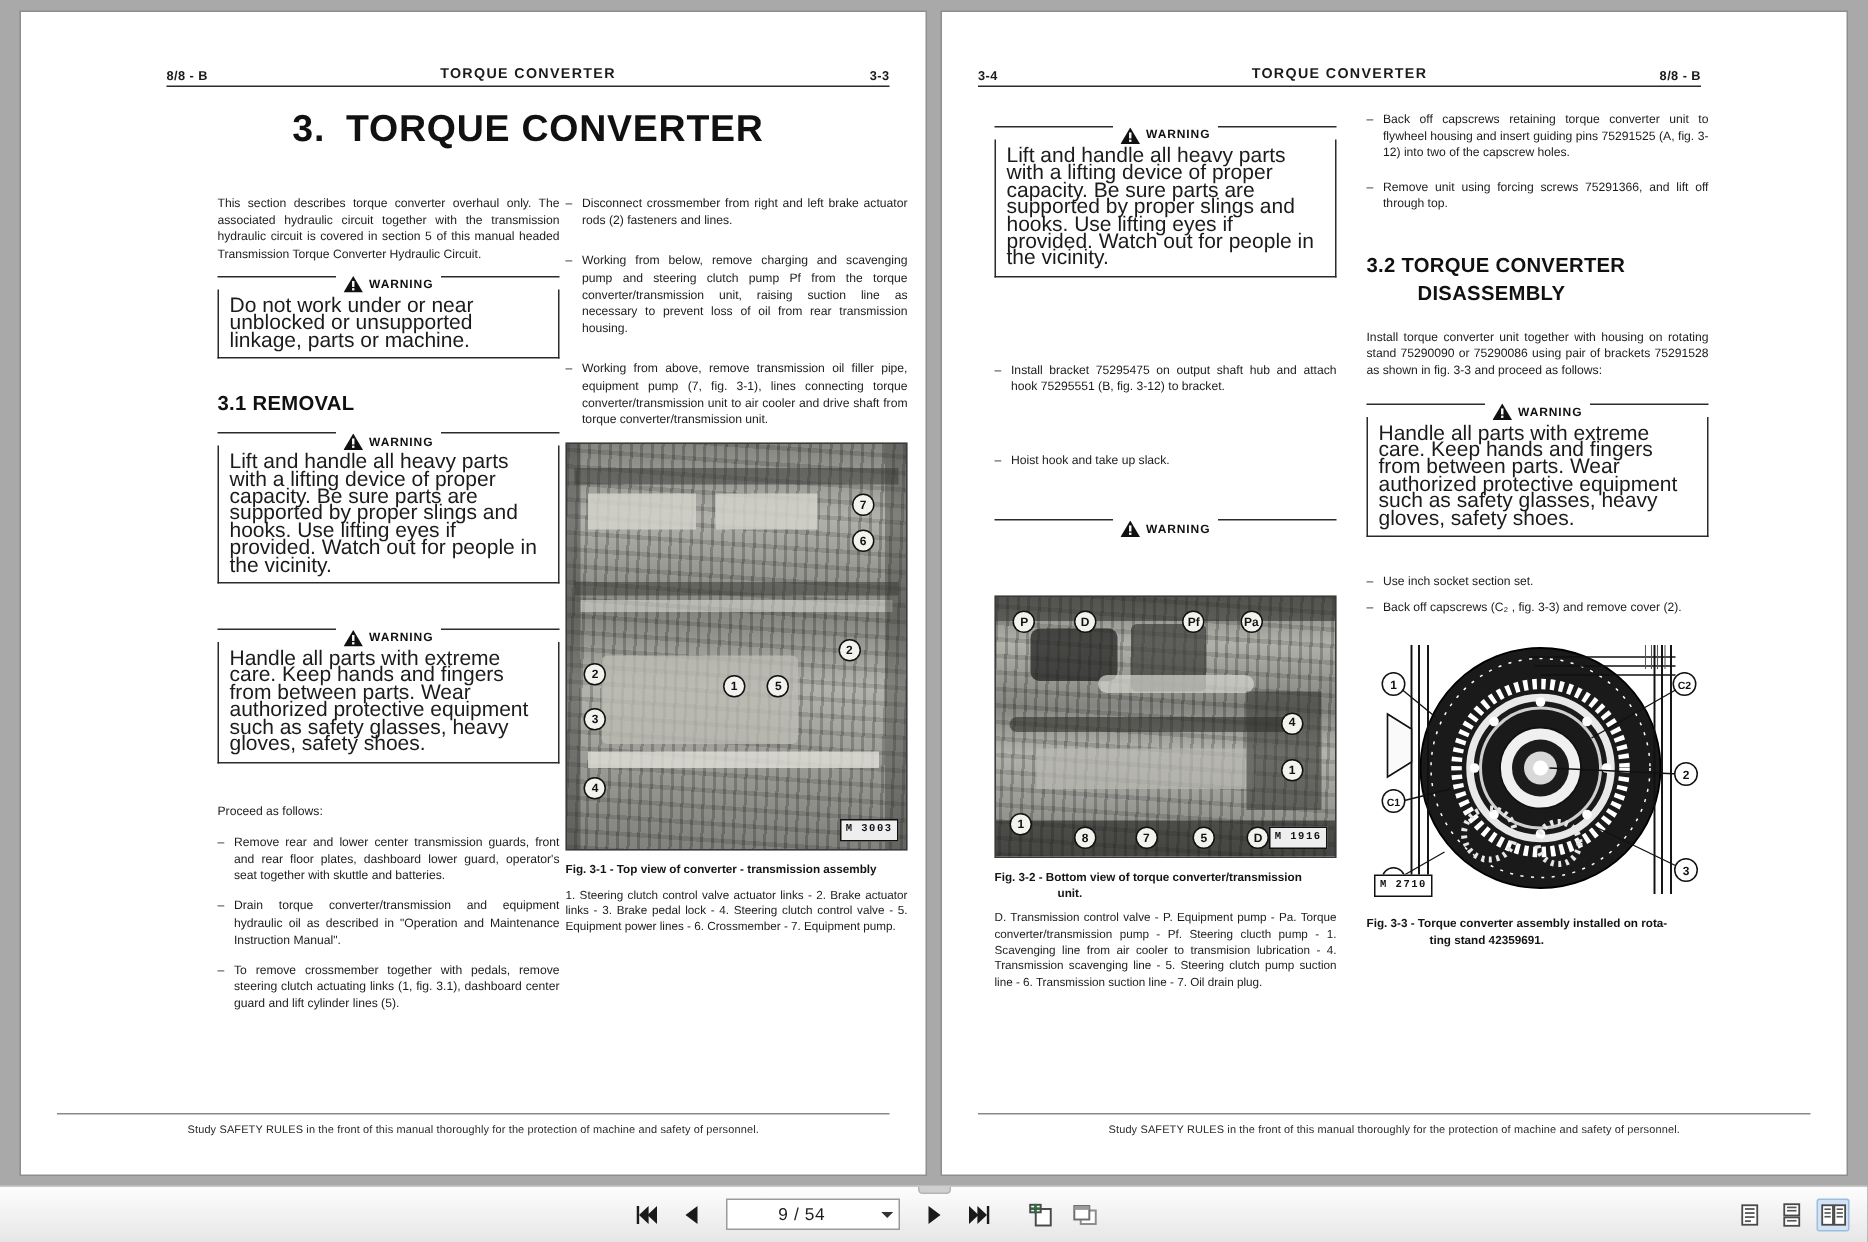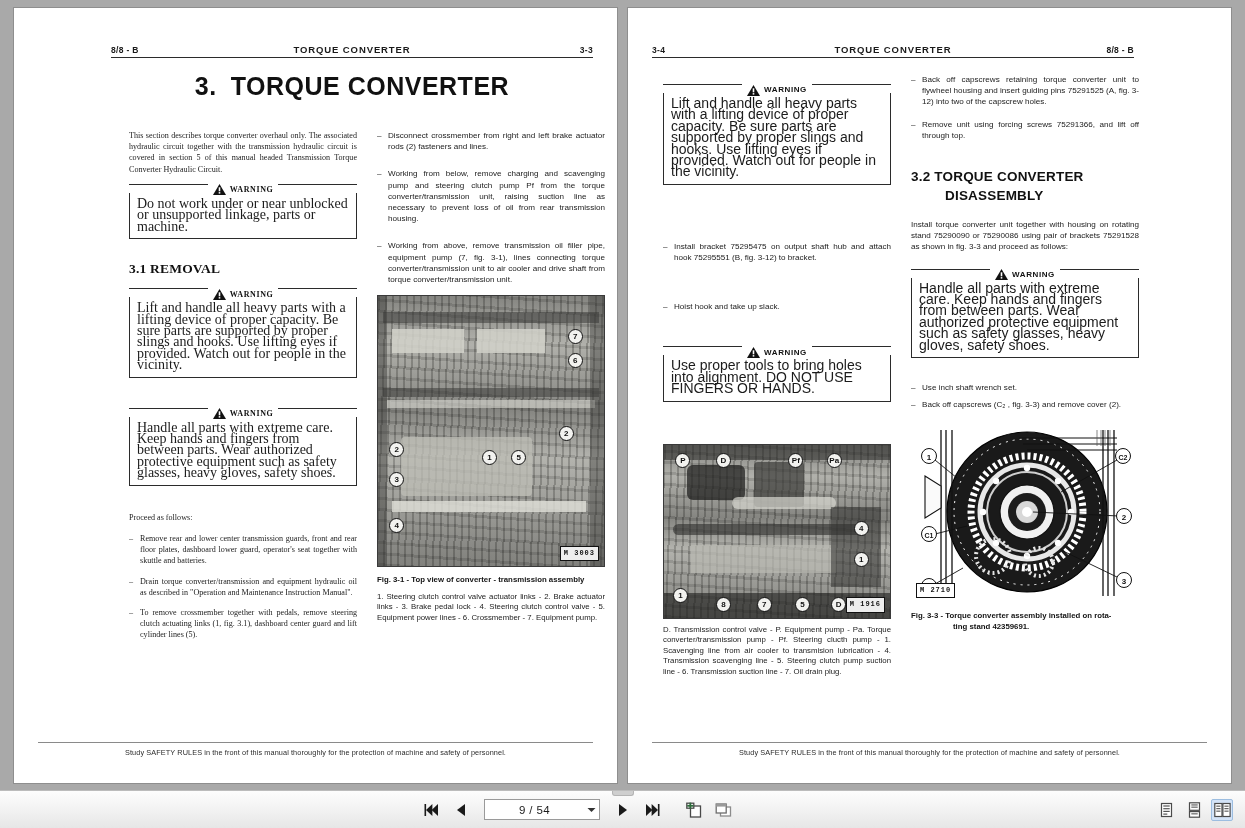--- a/index.html
+++ b/index.html
@@ -246,21 +246,21 @@
           <span class="left-code">8/8 - B</span>
           <span class="title">TORQUE CONVERTER</span>
           <span class="right-code">3-3</span>
           <div class="rule"></div>
         </div>
 
         <div class="chapter-title">
           <span class="num">3.</span><span>TORQUE CONVERTER</span>
         </div>
 
-        <div class="col" style="left:115px; top:122px; width:228px;font-family:Liberation Serif, serif;">
+        <div class="col" style="left:131px; top:122px; width:228px;">
 
           <p>This section describes torque converter overhaul only.  The associated hydraulic circuit together with the transmission hydraulic circuit is covered in section 5 of this manual headed Transmission Torque Converter Hydraulic Circuit.</p>
 
           <div class="warn">
             <div class="warn-head">
               <span class="hr-l"></span>
               <span class="lbl">
                 <span class="warn-tri">
                   <svg width="13" height="11" viewBox="0 0 13 11">
                       <polygon points="6.5,0 13,11 0,11" fill="#111"></polygon>
@@ -413,21 +413,20 @@
                   <svg width="13" height="11" viewBox="0 0 13 11">
                       <polygon points="6.5,0 13,11 0,11" fill="#111"></polygon>
                       <rect x="5.7" y="3.3" width="1.6" height="4" fill="#fff"></rect>
                       <rect x="5.7" y="8.1" width="1.6" height="1.5" fill="#fff"></rect>
                     </svg>
                 </span>
                 <span>WARNING</span>
               </span>
               <span class="hr-r"></span>
             </div>
-            <div class="warn-box">Use proper tools to bring holes into alignment. DO NOT USE FINGERS OR HANDS.</div>
           </div>
 
           <div style="height:22px"></div>
 
           <div class="figure">
             <div class="figure-img" style="height:175px">
               <div class="photo">
                 <div class="band" style="left:0%;  top:0%;  width:100%; height:9%; background:rgba(40,40,38,.55);"></div>
                 <div class="band" style="left:10%; top:12%; width:26%; height:20%; background:rgba(35,35,33,.75); border-radius:6px;"></div>
                 <div class="band" style="left:40%; top:10%; width:22%; height:26%; background:rgba(60,60,57,.7); border-radius:4px;"></div>
@@ -444,20 +443,24 @@
                 <div class="callout" style="left:84%; top:44%;">4</div>
                 <div class="callout" style="left:84%; top:62%;">1</div>
                 <div class="callout" style="left:4%;  top:83%;">1</div>
                 <div class="callout" style="left:23%; top:88%;">8</div>
                 <div class="callout" style="left:41%; top:88%;">7</div>
                 <div class="callout" style="left:58%; top:88%;">5</div>
                 <div class="callout" style="left:74%; top:88%;">D</div>
 
                 <div class="photo-code">M 1916</div>
               </div>
+            </div>
+            <div class="fig-caption">
+              <span>Fig. 3-2 -  Bottom view of torque converter/transmission</span>
+              <span class="cont">unit.</span>
             </div>
             <div class="fig-legend">D. Transmission control valve - P. Equipment pump - Pa. Torque converter/transmission pump - Pf. Steering clucth pump - 1. Scavenging line from air cooler to transmision lubrication - 4. Transmission scavenging line - 5. Steering clutch pump suction line - 6. Transmission suction line - 7. Oil drain plug.</div>
           </div>
         </div>
 
         <div class="col" style="left:283px; top:66px; width:228px;">
 
           <div class="dash-item" style="margin-bottom:11px"><span class="dash">–</span><span>Back off capscrews retaining torque converter unit to flywheel housing and insert guiding pins 75291525 (A, fig. 3-12) into two of the capscrew holes.</span></div>
           <div class="dash-item" style="margin-bottom:26px"><span class="dash">–</span><span>Remove unit using forcing screws 75291366, and lift off through top.</span></div>
 
@@ -481,21 +484,21 @@
                 </span>
                 <span>WARNING</span>
               </span>
               <span class="hr-r"></span>
             </div>
             <div class="warn-box">Handle all parts with extreme care.  Keep hands and fingers from between parts.  Wear authorized protective equipment such as safety glasses, heavy gloves, safety shoes.</div>
           </div>
 
           <div style="height:10px"></div>
 
-          <div class="dash-item" style="margin-bottom:6px"><span class="dash">–</span><span>Use inch shaft wrench set.</span></div>
+          <div class="dash-item" style="margin-bottom:6px"><span class="dash">–</span><span>Use inch socket section set.</span></div>
           <div class="dash-item" style="margin-bottom:6px"><span class="dash">–</span><span>Back off capscrews (C₂ , fig. 3-3) and remove cover (2).</span></div>
 
           <div class="figure">
             <div class="drawing-img" style="height:187px">
               <svg viewBox="0 0 228 187" width="100%" height="187">
                 <rect x="0" y="0" width="228" height="187" fill="#ffffff"></rect>
 
                 <circle cx="116" cy="96" r="80" fill="#1a1a1a"></circle>
                 <circle cx="116" cy="96" r="80" fill="none" stroke="#000" stroke-width="1.2"></circle>
                 <circle cx="116" cy="96" r="73" fill="none" stroke="#ffffff" stroke-width="1" stroke-dasharray="2 5"></circle>

